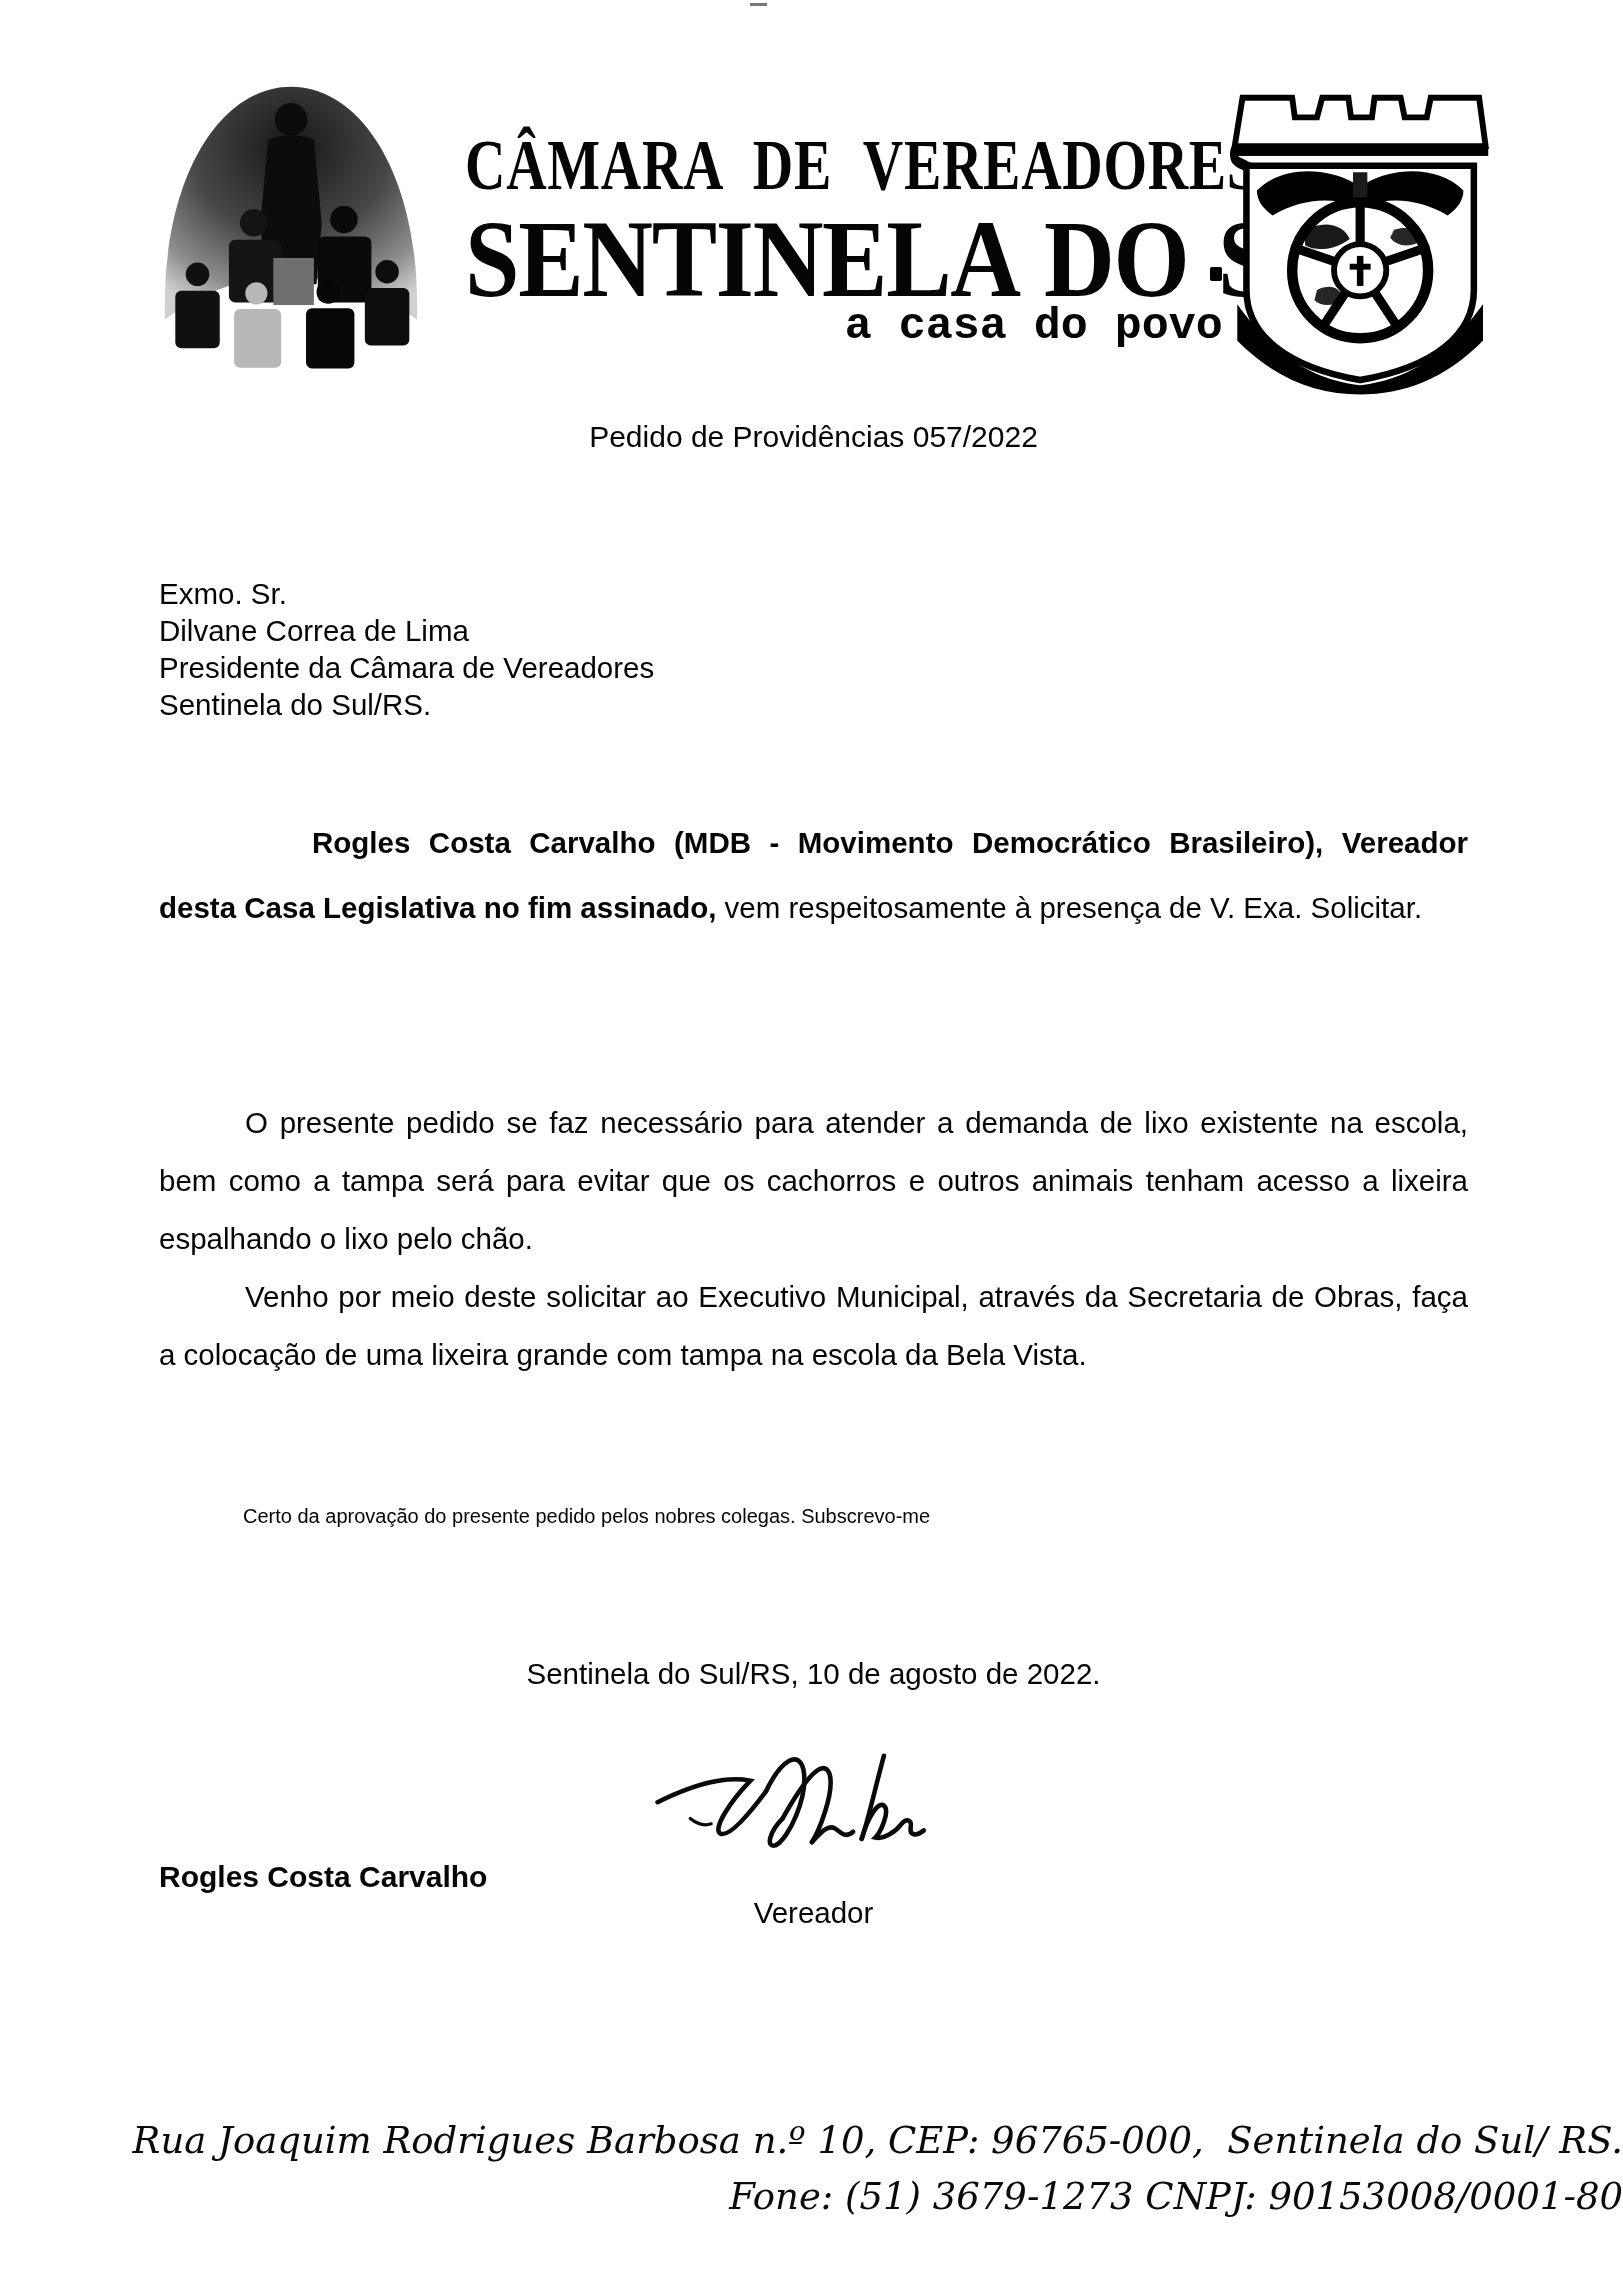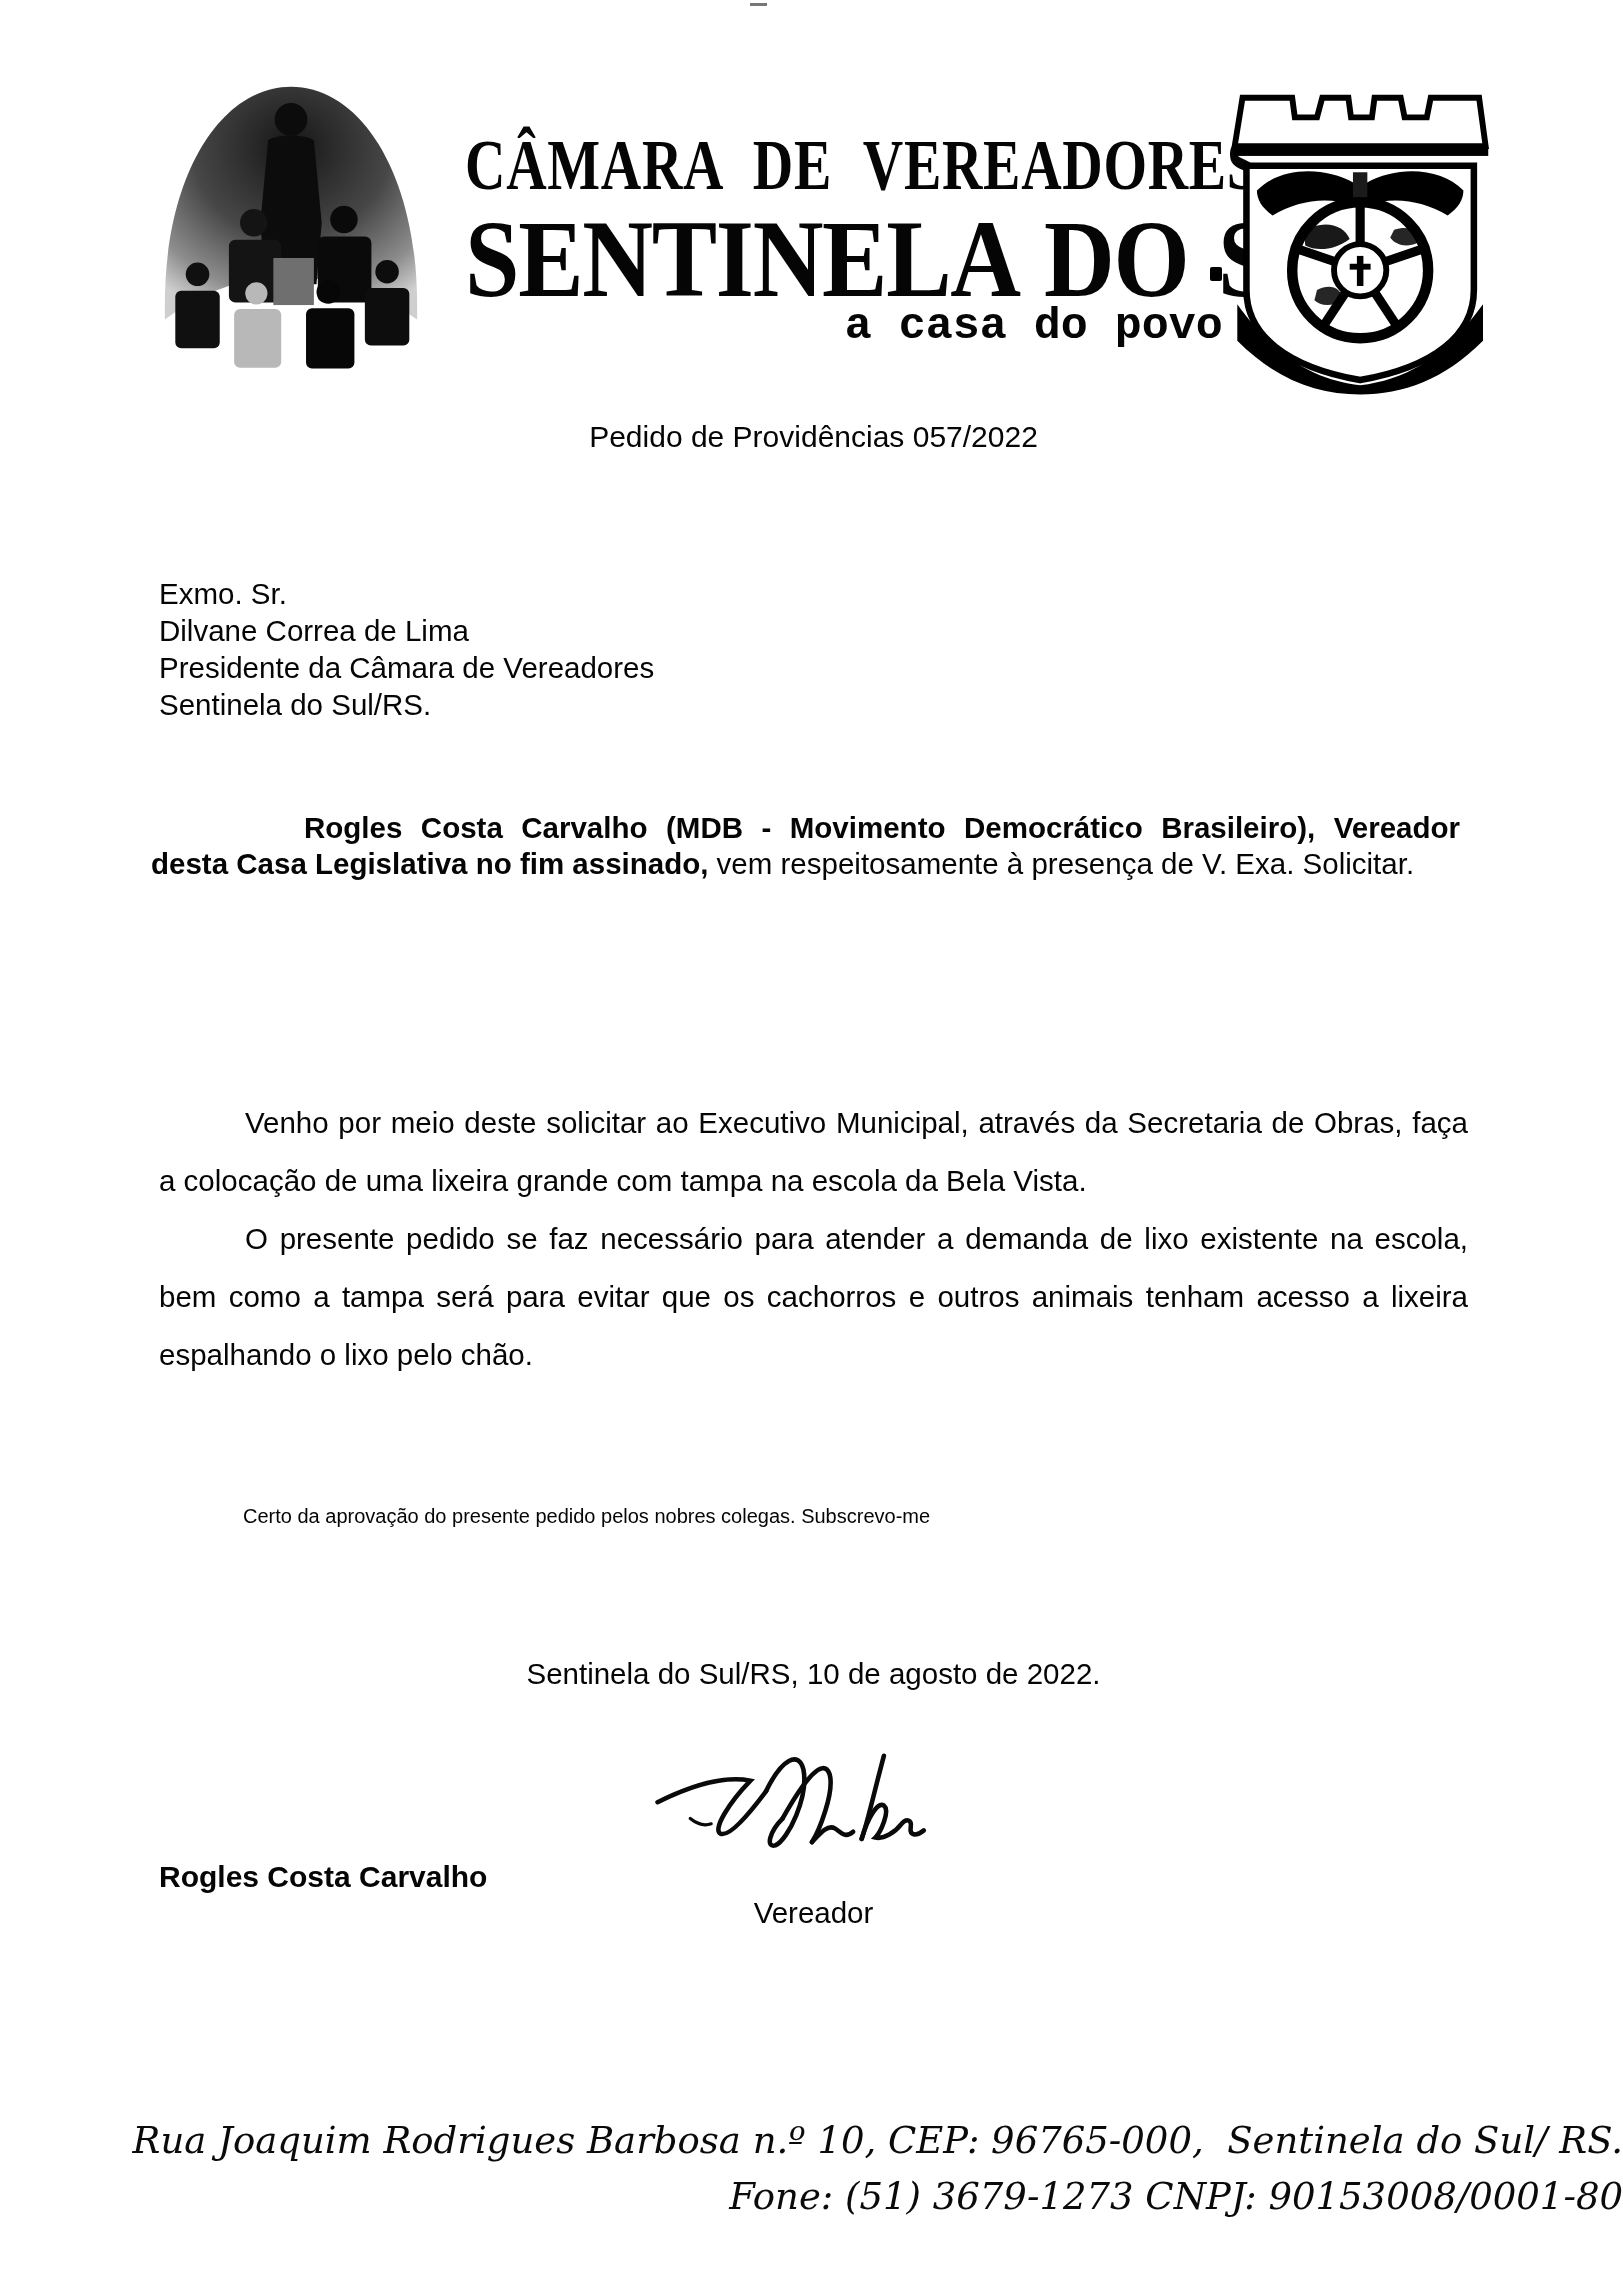--- a/index.html
+++ b/index.html
@@ -40,22 +40,22 @@
   .doc-title{
     position:absolute;top:420px;left:159px;width:1309px;
     text-align:center;font-weight:normal;font-size:30px;
   }
   .addressee{
     position:absolute;top:575px;left:159px;
     font-size:29.5px;line-height:37px;
   }
   p.docp{margin:0;text-align:justify;font-size:29.5px;}
   .p-intro{
-    position:absolute;top:810px;left:151px;width:1309px;
-    line-height:36px;text-indent:153px;
+    position:absolute;top:810px;left:159px;width:1309px;
+    line-height:65px;text-indent:153px;
   }
   .p-main{
     position:absolute;top:1094px;left:159px;width:1309px;
   }
   .p-main p{line-height:58px;text-indent:86px;}
   .b{font-weight:bold;}
   .closing{
     position:absolute;top:1505px;left:159px;width:1309px;
     font-size:20px;text-indent:84px;
   }
@@ -171,22 +171,22 @@
   <div class="addressee">
     <div>Exmo. Sr.</div>
     <div>Dilvane Correa de Lima</div>
     <div>Presidente da Câmara de Vereadores</div>
     <div>Sentinela do Sul/RS.</div>
   </div>
 
   <p class="docp p-intro"><span class="b">Rogles Costa Carvalho (MDB - Movimento Democrático Brasileiro), Vereador desta Casa Legislativa no fim assinado,</span><span> vem respeitosamente à presença de V. Exa. Solicitar.</span></p>
 
   <div class="p-main">
+    <p class="docp">O presente pedido se faz necessário para atender a demanda de lixo existente na escola, bem como a tampa será para evitar que os cachorros e outros animais tenham acesso a lixeira espalhando o lixo pelo chão.</p>
     <p class="docp">Venho por meio deste solicitar ao Executivo Municipal, através da Secretaria de Obras, faça a colocação de uma lixeira grande com tampa na escola da Bela Vista.</p>
-    <p class="docp">O presente pedido se faz necessário para atender a demanda de lixo existente na escola, bem como a tampa será para evitar que os cachorros e outros animais tenham acesso a lixeira espalhando o lixo pelo chão.</p>
   </div>
 
   <div class="closing">Certo da aprovação do presente pedido pelos nobres colegas. Subscrevo-me</div>
 
   <div class="dateline">Sentinela do Sul/RS, 10 de agosto de 2022.</div>
 
   <span class="sig-svg">
     <svg width="314" height="131" viewBox="0 0 480 200">
       <g fill="none" stroke="#0a0a0a" stroke-width="7" stroke-linecap="round">
         <path d="M10,95 C60,70 112,54 152,62 C120,95 94,136 106,143 C120,149 152,110 176,78"></path>

